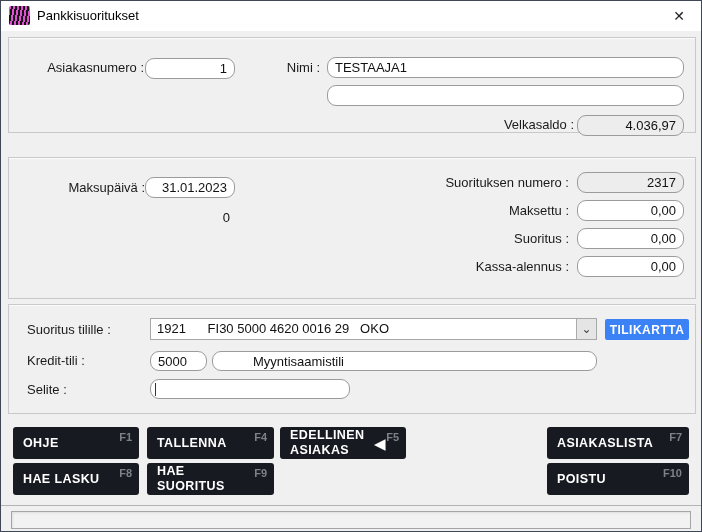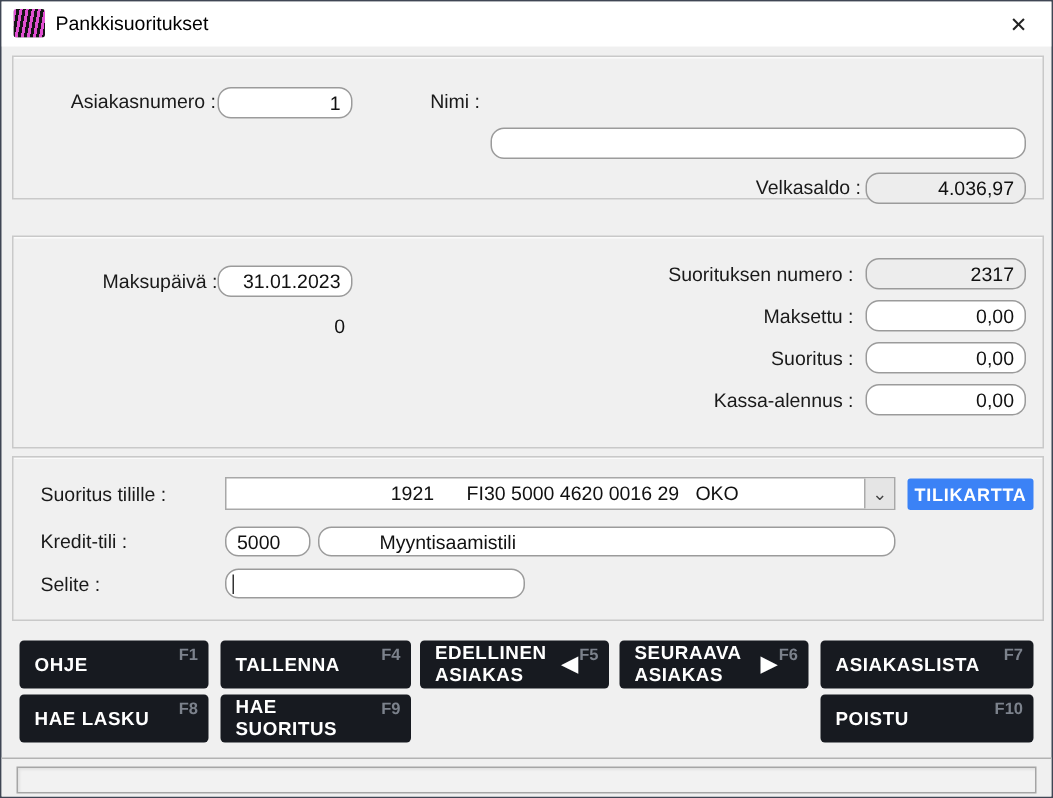--- a/index.html
+++ b/index.html
@@ -54,20 +54,21 @@
   <div class="titlebar">
     <span class="app-icon"></span>
     <span class="title-text">Pankkisuoritukset</span>
     <span class="close-btn">✕</span>
   </div>
 
   <div class="panel p1">
     <span class="lbl r" style="left:10px;top:22px;width:125px;">Asiakasnumero :</span>
     <input class="field right" style="left: 136px; top: 20px; width: 90px;" value="1">
     <span class="lbl r" style="left:240px;top:22px;width:71px;">Nimi :</span>
+    <input class="field" style="left: 318px; top: 19px; width: 357px;" value="TESTAAJA1">
     <input class="field" style="left: 318px; top: 47px; width: 357px;" value="">
     <span class="lbl r" style="left:420px;top:79px;width:145px;">Velkasaldo :</span>
     <input class="field right ro" style="left: 568px; top: 77px; width: 107px;" value="4.036,97">
   </div>
 
   <div class="panel p2">
     <span class="lbl r" style="left:10px;top:22px;width:126px;">Maksupäivä :</span>
     <input class="field right" style="left: 136px; top: 19px; width: 90px;" value="31.01.2023">
     <span class="plain" style="left:136px;top:52px;width:85px;text-align:right;">0</span>
 
@@ -79,21 +80,21 @@
 
     <span class="lbl r" style="left:400px;top:73px;width:160px;">Suoritus :</span>
     <input class="field right" style="left: 568px; top: 70px; width: 107px;" value="0,00">
 
     <span class="lbl r" style="left:400px;top:101px;width:160px;">Kassa-alennus :</span>
     <input class="field right" style="left: 568px; top: 98px; width: 107px;" value="0,00">
   </div>
 
   <div class="panel p3">
     <span class="lbl" style="left:18px;top:17px;">Suoritus tilille :</span>
-    <div class="combo" style="left:141px;top:13px;width:447px;text-align:center;">
+    <div class="combo" style="left:141px;top:13px;width:447px;">
       <div class="txt">1921      FI30 5000 4620 0016 29   OKO</div>
       <div class="dd">⌄</div>
     </div>
     <button class="btn-sm" style="left:596px;top:14px;width:84px;height:21px;">TILIKARTTA</button>
 
     <span class="lbl" style="left:18px;top:48px;">Kredit-tili :</span>
     <input class="field" style="left: 141px; top: 46px; width: 57px; height: 20px;" value="5000">
     <input class="field" style="left: 203px; top: 46px; width: 385px; height: 20px; padding-left: 40px;" value="Myyntisaamistili">
 
     <span class="lbl" style="left:18px;top:77px;">Selite :</span>
@@ -107,25 +108,20 @@
   </button>
   <button class="btn" style="left:146px;top:426px;width:127px;height:32px;">
     <span>TALLENNA</span>
     <span class="fkey">F4</span>
   </button>
   <button class="btn" style="left:279px;top:426px;width:126px;height:32px;padding-right:40px;">
     <span style="width:82px;">EDELLINEN ASIAKAS</span>
     <span class="arrow">◀</span>
     <span class="fkey">F5</span>
   </button>
-  <button class="btn" style="left:412px;top:426px;width:126px;height:32px;padding-right:40px;">
-    <span style="width:82px;">SEURAAVA ASIAKAS</span>
-    <span class="arrow">▶</span>
-    <span class="fkey">F6</span>
-  </button>
   <button class="btn" style="left:546px;top:426px;width:142px;height:32px;">
     <span>ASIAKASLISTA</span>
     <span class="fkey">F7</span>
   </button>
 
   <button class="btn" style="left:12px;top:462px;width:126px;height:32px;">
     <span>HAE LASKU</span>
     <span class="fkey">F8</span>
   </button>
   <button class="btn" style="left:146px;top:462px;width:127px;height:32px;">

